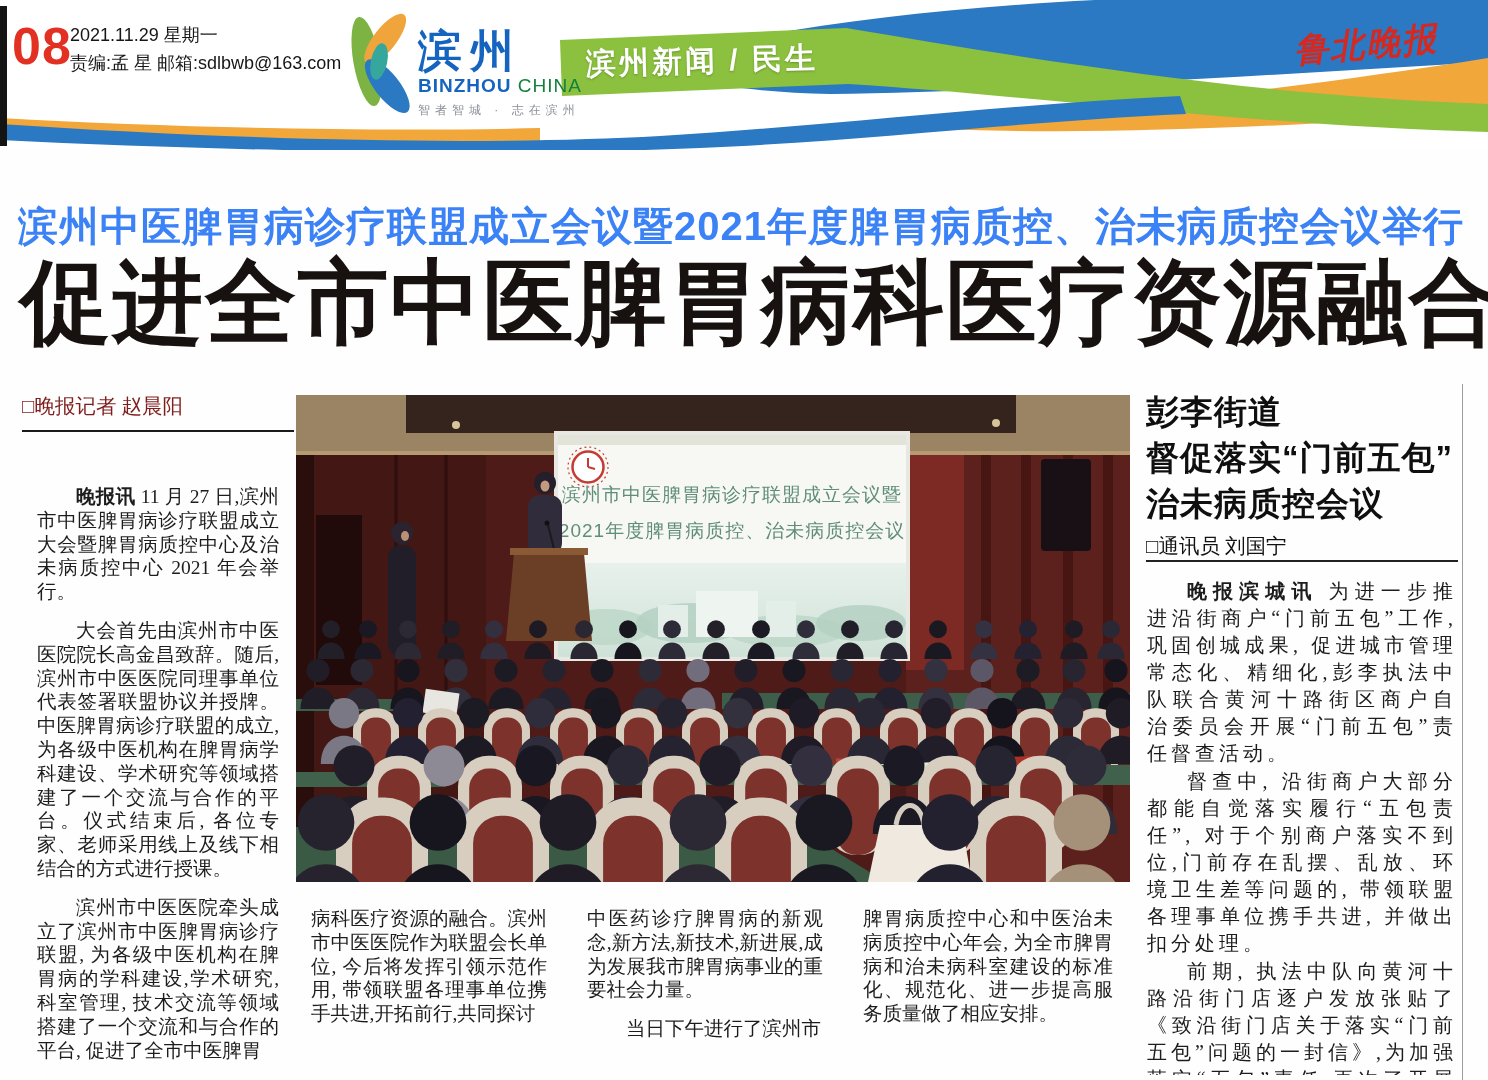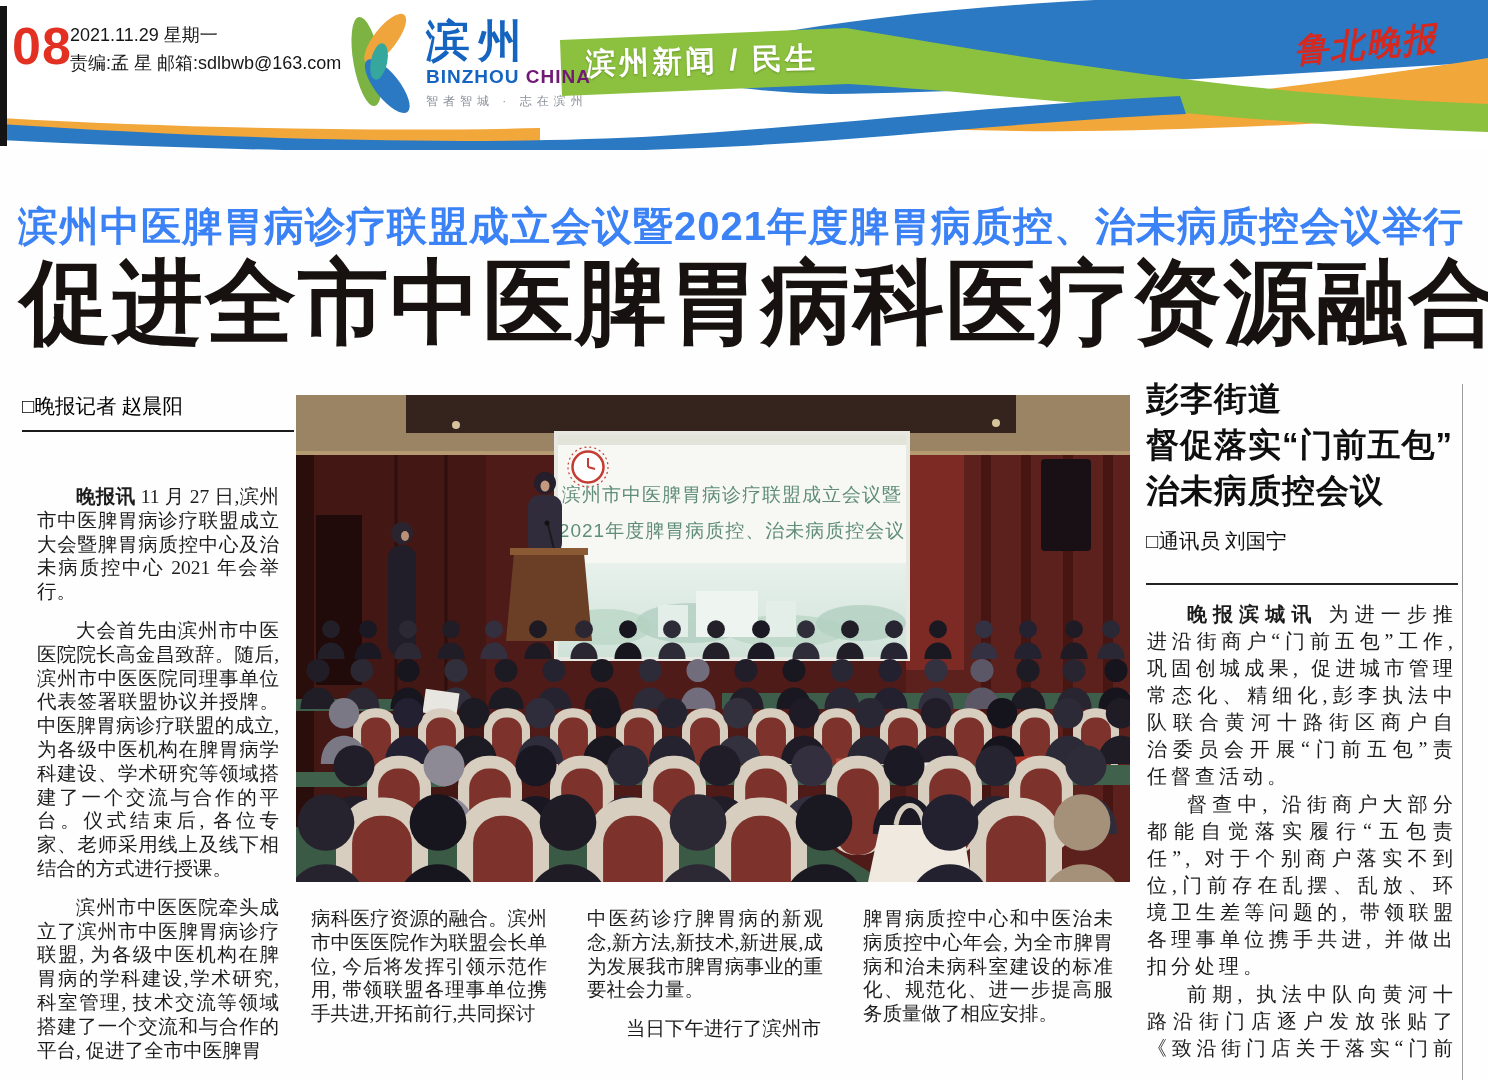--- a/index.html
+++ b/index.html
@@ -7,60 +7,60 @@
         font-family:"Liberation Serif",serif;color:#1a1a1a}
 
   
   .masthead{position:absolute;left:0;top:0;width:1488px;height:150px;background:#fff}
   .mast-art{position:absolute;left:0;top:0;width:100%;height:100%}
   .edge-left{position:absolute;left:0;top:6px;width:7px;height:140px;background:#141414}
   .pageno{position:absolute;left:12px;top:20px;font:900 52px/1 "Liberation Sans",sans-serif;
           color:#e23023;letter-spacing:1px}
   .mast-date{position:absolute;left:70px;top:26px;font:18px/1 "Liberation Sans",sans-serif;color:#161616}
   .mast-editor{position:absolute;left:70px;top:54px;font:18px/1 "Liberation Sans",sans-serif;color:#161616}
-  .logo{position:absolute;left:336px;top:8px;display:flex;gap:8px;align-items:center}
+  .logo{position:absolute;left:336px;top:8px;display:flex;align-items:flex-end}
   .logo-icon{width:82px;height:108px}
   .logo-cn{font:900 44px/1.1 "Liberation Sans",sans-serif;color:#1565c0;letter-spacing:8px}
   .logo-en{font:700 19px/1.2 "Liberation Sans",sans-serif;color:#1565c0;letter-spacing:1px}
-  .logo-en .lt{font-weight:700;color:#701a75}
+  .logo-en .lt{font-weight:400;color:#15803d}
   .logo-slogan{margin-top:6px;font:12px/1 "Liberation Sans",sans-serif;color:#8a8f99;letter-spacing:5px}
   .banner-text{position:absolute;left:586px;top:46px;font:700 30px/1 "Liberation Sans",sans-serif;
                color:#fff;letter-spacing:3px;transform:rotate(-1.5deg);text-shadow:0 1px 2px rgba(40,70,10,.35)}
   .paper-name{position:absolute;left:1294px;top:28px;font:italic 700 34px/1 "Liberation Serif",serif;
               color:#d6281e;transform:rotate(-5deg);letter-spacing:2px}
 
   
   .kicker{position:absolute;left:18px;top:202px;width:1456px;font:600 40px/1.2 "Liberation Sans",sans-serif;
           color:#3b82f6;letter-spacing:1px;white-space:nowrap}
   .headline{position:absolute;left:20px;top:250px;margin:0;width:1468px;
             font:900 92px/1.15 "Liberation Sans",sans-serif;color:#17120f;letter-spacing:2px;
             white-space:nowrap;transform:scaleX(.985);transform-origin:left center}
 
   
   .byline-block{position:absolute;left:22px;top:392px;width:272px;font:20.5px/1.45 "Liberation Serif",serif;
-                color:#000000;border-bottom:2px solid #1a1a1a;padding-bottom:8px}
+                color:#7f1d1d;border-bottom:2px solid #1a1a1a;padding-bottom:8px}
   .byline2{letter-spacing:3px;white-space:pre-wrap}
   .col{font:19.5px/23.8px "Liberation Serif",serif;text-align:justify;color:#1c1c1c}
   .col p{margin:15px;text-indent:2em}
   .col p.cont{text-indent:0}
   .colA{position:absolute;left:22px;top:470px;width:272px}
   .colB{position:absolute;left:296px;top:892px;width:266px}
   .colC{position:absolute;left:572px;top:892px;width:266px}
   .colD{position:absolute;left:848px;top:892px;width:280px}
 
   
   .photo-wrap{position:absolute;left:296px;top:395px;width:834px;height:487px;margin:0;
               background:#15803d;overflow:hidden}
   .photo-wrap svg{display:block;width:100%;height:100%}
 
   
-  .side{position:absolute;left:1146px;top:376px;width:312px;height:686px;overflow:hidden}
+  .side{position:absolute;left:1146px;top:389px;width:312px;height:686px;overflow:hidden}
   .side-hl{margin:0;font:800 33px/46px "Liberation Sans",sans-serif;color:#0f0f0f;letter-spacing:1px}
-  .side-byline{margin-top:14px;font:20.5px/1.3 "Liberation Serif",serif;color:#111;
-               border-bottom:2px solid #222;padding-bottom:28px}
+  .side-byline{margin-top:6px;font:20.5px/1.3 "Liberation Serif",serif;color:#111;
+               border-bottom:2px solid #222;padding-bottom:0}
   .side-body{margin-top:16px;font:20px/27px "Liberation Serif",serif;letter-spacing:4px;
              text-align:justify;color:#1c1c1c}
   .side-body p{margin:1px;text-indent:2em}
   .vrule{position:absolute;left:1462px;top:384px;bottom:0;width:1px;background:#9b9b9b}
 </style>
 </head>
 <body>
 
 <div class="page">
 

